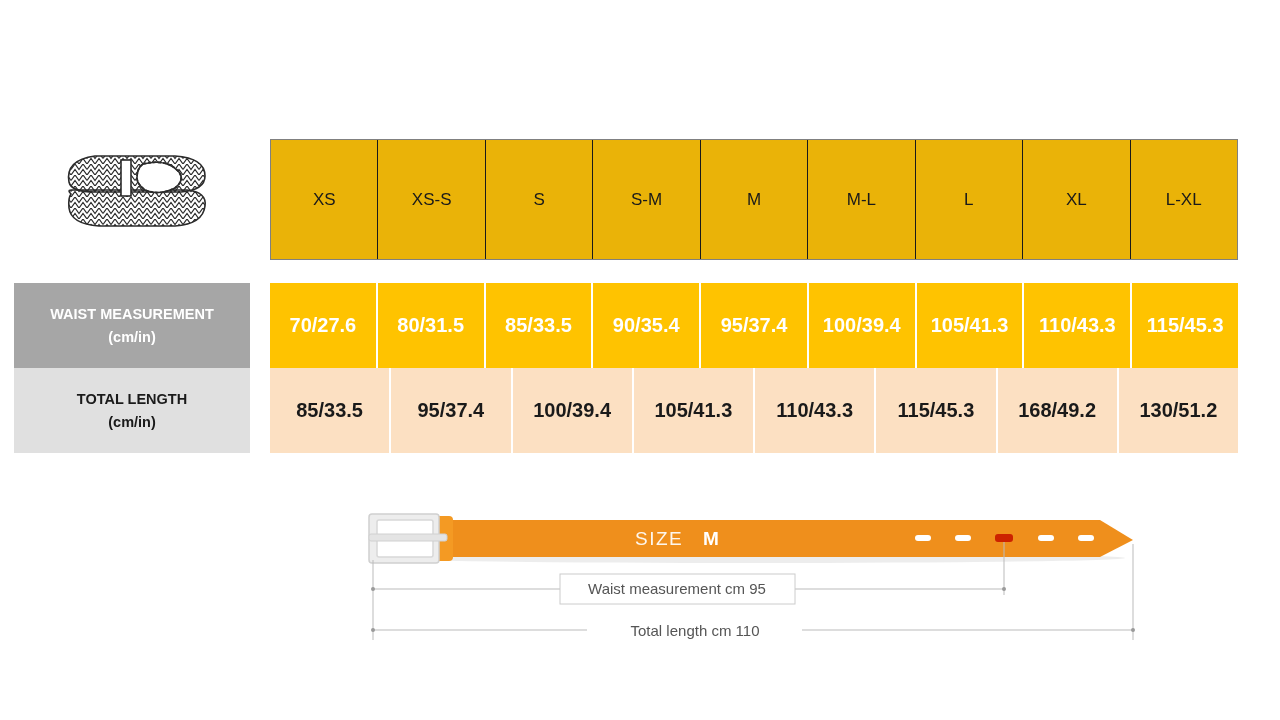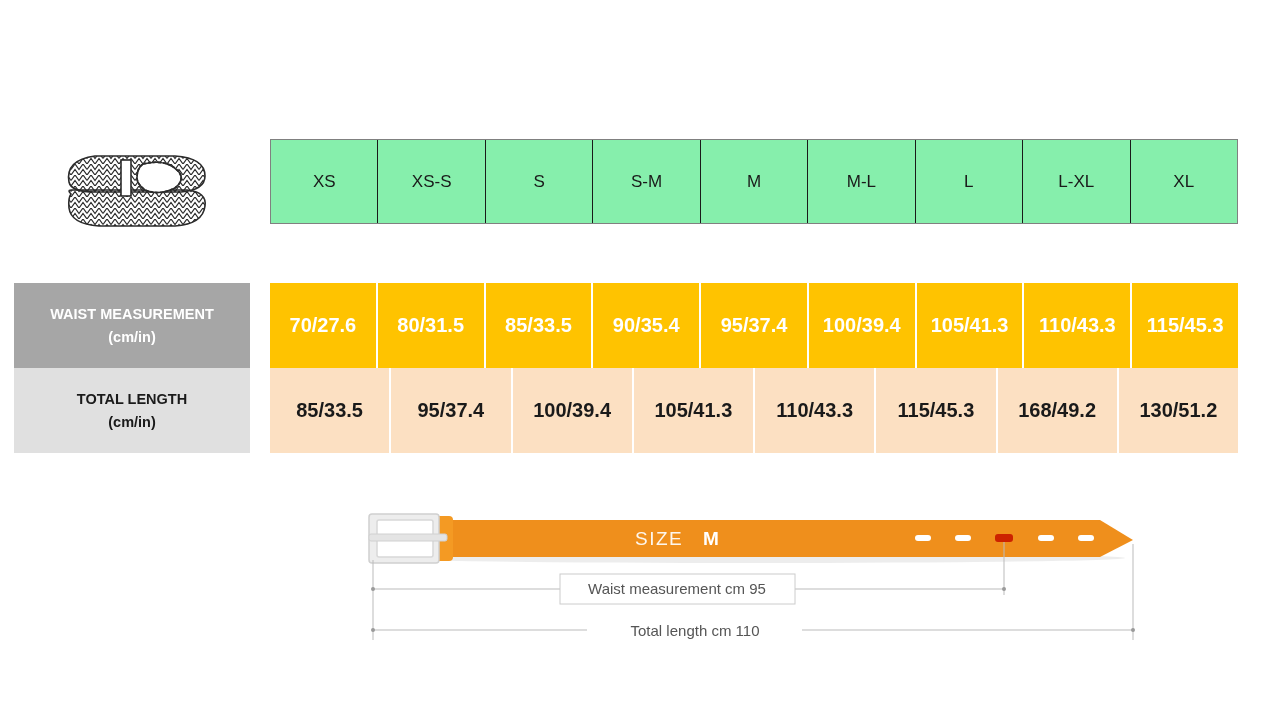--- a/index.html
+++ b/index.html
@@ -24,25 +24,25 @@
     width: 160px;
     height: 100px;
   }
 
   
   #size-header-table {
     position: absolute;
     left: 270px;
     top: 139px;
     width: 968px;
-    height: 85px;
+    height: 121px;
     display: flex;
     border: 1.5px solid #808080;
     box-sizing: border-box;
-    background: #86efac;
+    background: #eab308;
   }
   .size-header-cell {
     flex: 1 1 0;
     display: flex;
     align-items: center;
     justify-content: center;
     font-size: 17px;
     color: #1a1a1a;
     border-right: 1px solid #1a1a1a;
     box-sizing: border-box;
@@ -168,24 +168,24 @@
   <div class="size-header-cell">
     <span>M</span>
   </div>
   <div class="size-header-cell">
     <span>M-L</span>
   </div>
   <div class="size-header-cell">
     <span>L</span>
   </div>
   <div class="size-header-cell">
+    <span>XL</span>
+  </div>
+  <div class="size-header-cell">
     <span>L-XL</span>
-  </div>
-  <div class="size-header-cell">
-    <span>XL</span>
   </div>
 </div>
 
 <div id="measure-table">
 
   <div class="measure-row waist">
     <div class="row-label">
       <span>WAIST MEASUREMENT</span>
       <span>(cm/in)</span>
     </div>

